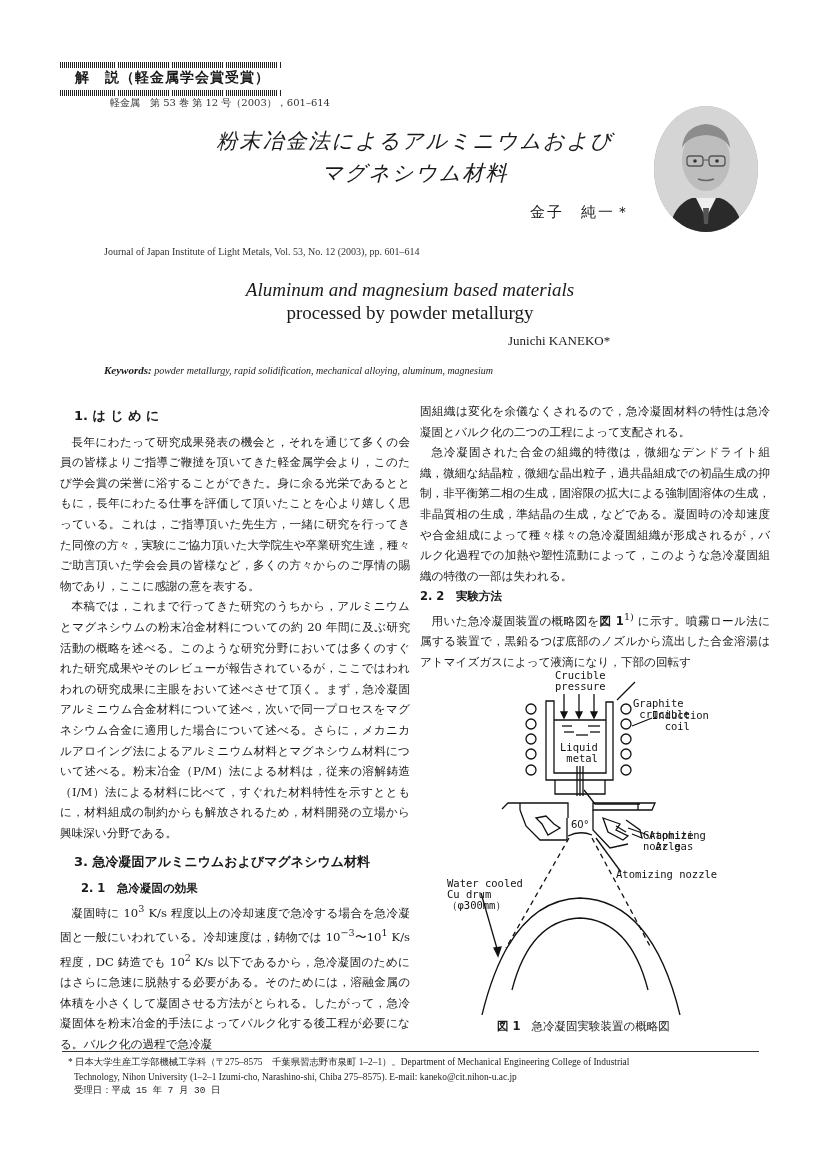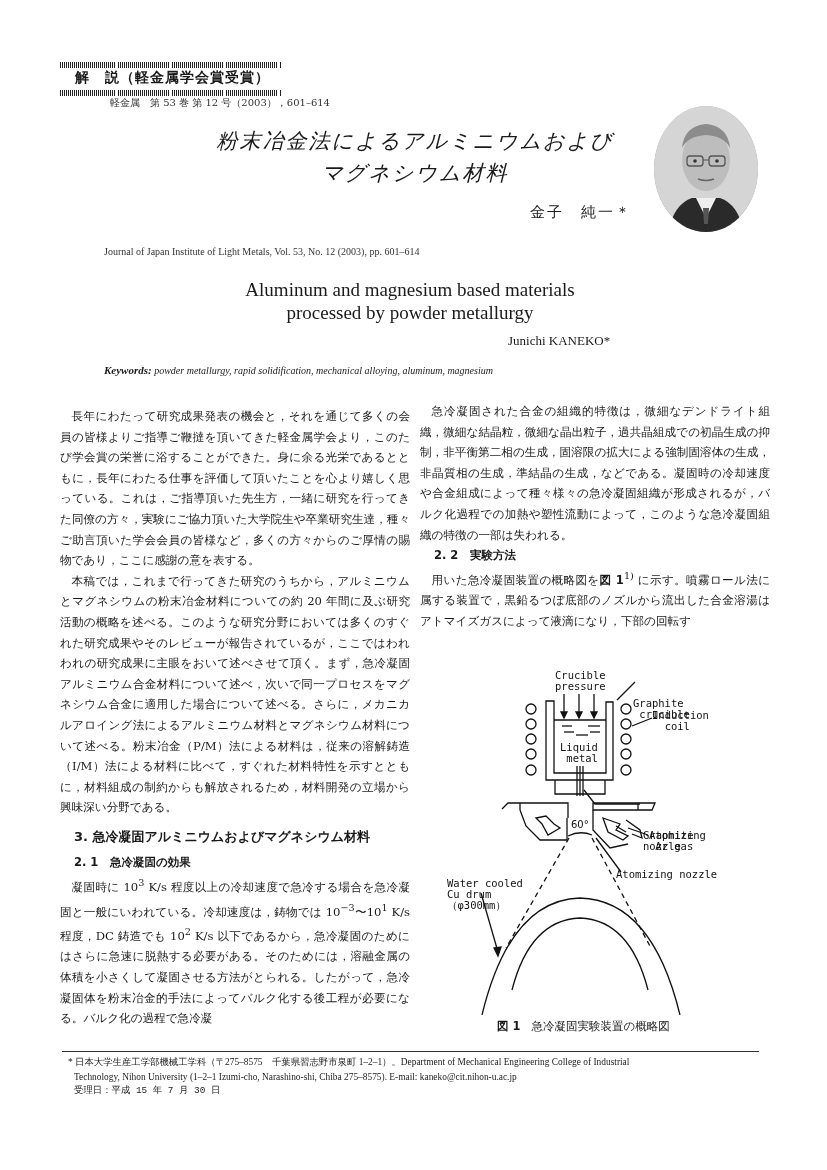--- a/index.html
+++ b/index.html
@@ -54,39 +54,41 @@
     <rect x="33" y="50" width="16" height="10" rx="3" fill="none" stroke="#555" stroke-width="1.3"></rect>
     <rect x="55" y="50" width="16" height="10" rx="3" fill="none" stroke="#555" stroke-width="1.3"></rect>
     <line x1="49" y1="54" x2="55" y2="54" stroke="#555" stroke-width="1.2"></line>
     <circle cx="41" cy="55" r="1.8" fill="#333"></circle>
       <circle cx="63" cy="55" r="1.8" fill="#333"></circle>
     <path d="M44 73 Q52 76 60 73" stroke="#666" stroke-width="1.4" fill="none"></path>
   </svg>
 </div>
 
 <div class="abs journal-en">Journal of Japan Institute of Light Metals, Vol. 53, No. 12 (2003), pp. 601–614</div>
-<div class="abs title-en" style="top:279px;">Aluminum and magnesium based materials</div>
+<div class="abs title-en" style="top:279px;font-style:italic;">Aluminum and magnesium based materials</div>
 <div class="abs title-en" style="top:302px;">processed by powder metallurgy</div>
 <div class="abs author-en">Junichi KANEKO*</div>
 <div class="abs keywords">
   <b>Keywords:</b>
   <span>powder metallurgy, rapid solidification, mechanical alloying, aluminum, magnesium</span>
 </div>
 
 <div class="col" style="left:60px; top:406px;">
+  <div class="h1" style="margin-left:14px; margin-bottom:5px;">1. は じ め に</div>
   <p>長年にわたって研究成果発表の機会と，それを通じて多くの会員の皆様よりご指導ご鞭撻を頂いてきた軽金属学会より，このたび学会賞の栄誉に浴することができた。身に余る光栄であるとともに，長年にわたる仕事を評価して頂いたことを心より嬉しく思っている。これは，ご指導頂いた先生方，一緒に研究を行ってきた同僚の方々，実験にご協力頂いた大学院生や卒業研究生達，種々ご助言頂いた学会会員の皆様など，多くの方々からのご厚情の賜物であり，ここに感謝の意を表する。</p>
   <p>本稿では，これまで行ってきた研究のうちから，アルミニウムとマグネシウムの粉末冶金材料についての約 20 年間に及ぶ研究活動の概略を述べる。このような研究分野においては多くのすぐれた研究成果やそのレビューが報告されているが，ここではわれわれの研究成果に主眼をおいて述べさせて頂く。まず，急冷凝固アルミニウム合金材料について述べ，次いで同一プロセスをマグネシウム合金に適用した場合について述べる。さらに，メカニカルアロイング法によるアルミニウム材料とマグネシウム材料について述べる。粉末冶金（P/M）法による材料は，従来の溶解鋳造（I/M）法による材料に比べて，すぐれた材料特性を示すとともに，材料組成の制約からも解放されるため，材料開発の立場から興味深い分野である。</p>
   <div class="h1" style="margin-left:14px; margin-top:9px; margin-bottom:5px;">3. 急冷凝固アルミニウムおよびマグネシウム材料</div>
-  <div class="h2" style="margin-left:14px;">2. 1　急冷凝固の効果</div>
+  <div class="h2" style="margin-left:21px;">2. 1　急冷凝固の効果</div>
   <p><span>凝固時に 10</span><sup>3</sup><span> K/s 程度以上の冷却速度で急冷する場合を急冷凝固と一般にいわれている。冷却速度は，鋳物では 10</span><sup>−3</sup><span>〜10</span><sup>1</sup><span> K/s 程度，DC 鋳造でも 10</span><sup>2</sup><span> K/s 以下であるから，急冷凝固のためにはさらに急速に脱熱する必要がある。そのためには，溶融金属の体積を小さくして凝固させる方法がとられる。したがって，急冷凝固体を粉末冶金的手法によってバルク化する後工程が必要になる。バルク化の過程で急冷凝</span></p>
 </div>
 
 <div class="col" style="left:420px; top:401px;">
+  <p class="noindent">固組織は変化を余儀なくされるので，急冷凝固材料の特性は急冷凝固とバルク化の二つの工程によって支配される。</p>
   <p>急冷凝固された合金の組織的特徴は，微細なデンドライト組織，微細な結晶粒，微細な晶出粒子，過共晶組成での初晶生成の抑制，非平衡第二相の生成，固溶限の拡大による強制固溶体の生成，非晶質相の生成，準結晶の生成，などである。凝固時の冷却速度や合金組成によって種々様々の急冷凝固組織が形成されるが，バルク化過程での加熱や塑性流動によって，このような急冷凝固組織の特徴の一部は失われる。</p>
-  <div class="h2" style="margin-left:14px;">2. 2　実験方法</div>
+  <div class="h2" style="">2. 2　実験方法</div>
   <p><span>用いた急冷凝固装置の概略図を</span><b style="font-family:'DejaVu Sans',sans-serif;">図 1</b><sup>1)</sup><span> に示す。噴霧ロール法に属する装置で，黒鉛るつぼ底部のノズルから流出した合金溶湯はアトマイズガスによって液滴になり，下部の回転す</span></p>
 </div>
 
 <div class="abs" style="left:430px; top:660px; width:300px; height:355px;">
   <svg width="300" height="355" viewBox="0 0 300 355" style="position:absolute;left:0;top:0;">
     <g fill="none" stroke="#111" stroke-width="1.3">
 
       <g>
         <circle cx="101" cy="49" r="5"></circle>
           <circle cx="101" cy="64" r="5"></circle>

